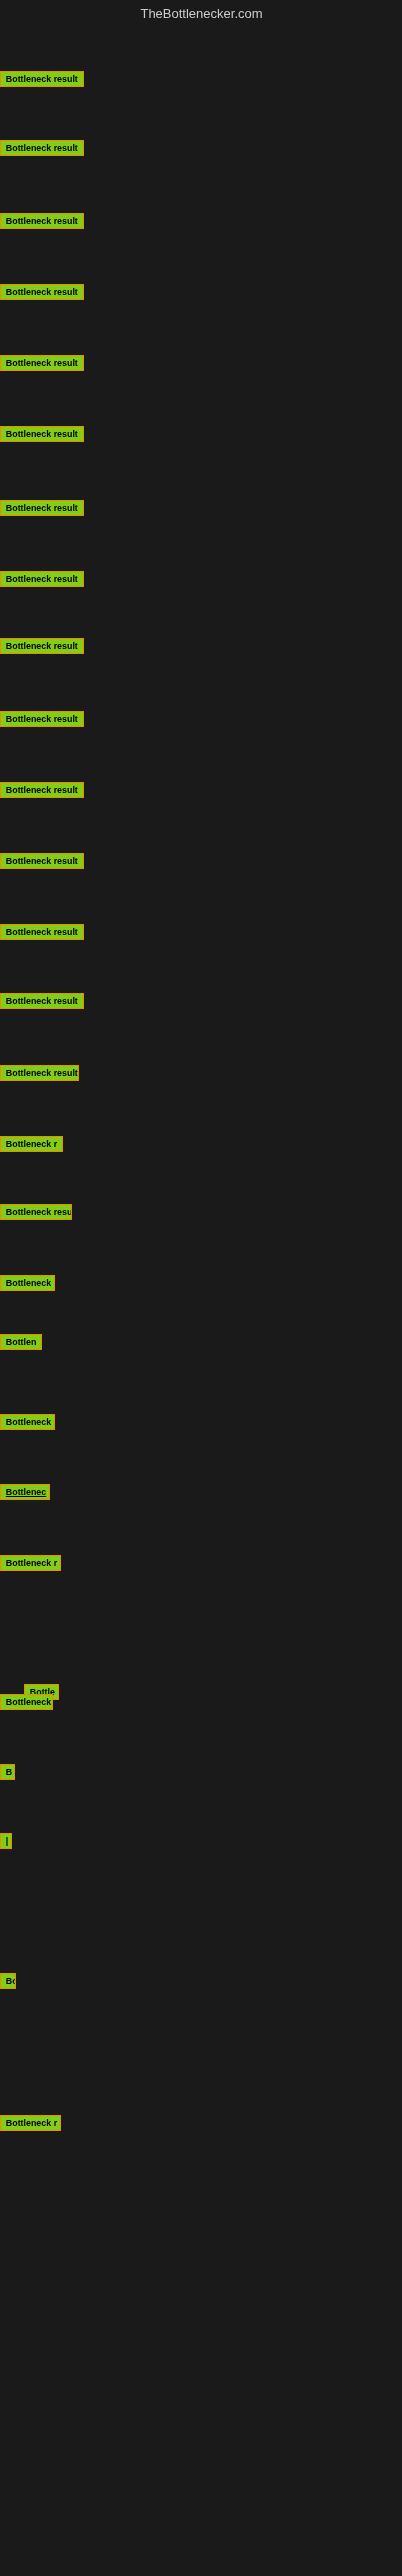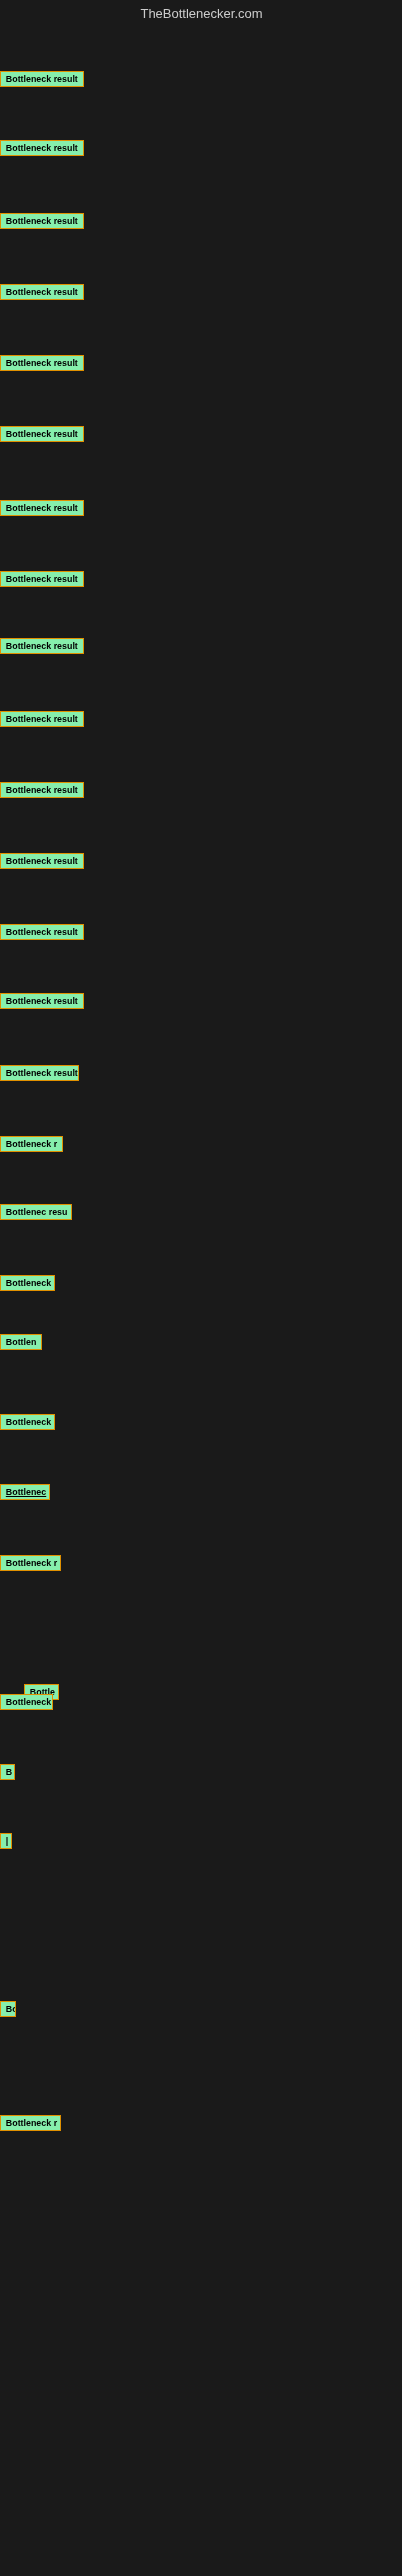--- a/index.html
+++ b/index.html
@@ -28,21 +28,21 @@
       position: relative;
       width: 403px;
     }
 
     .bottleneck-item {
       position: absolute;
       left: 0;
     }
 
     .bottleneck-badge {
-      background-color: #86efac;
+      background-color: #84cc16;
       color: #000000;
       font-size: 8.9px;
       font-weight: bold;
       padding: 2.4px 4.8px;
       display: inline-block;
       border: 0.8px solid #e09000;
       white-space: nowrap;
       overflow: hidden;
     }
   </style>
@@ -61,26 +61,26 @@
     <div class="bottleneck-item" style="top: 475px;"><span class="bottleneck-badge" style="max-width: 105px;">Bottleneck result</span></div>
     <div class="bottleneck-item" style="top: 546px;"><span class="bottleneck-badge" style="max-width: 105px;">Bottleneck result</span></div>
     <div class="bottleneck-item" style="top: 613px;"><span class="bottleneck-badge" style="max-width: 100px;">Bottleneck result</span></div>
     <div class="bottleneck-item" style="top: 686px;"><span class="bottleneck-badge" style="max-width: 98px;">Bottleneck result</span></div>
     <div class="bottleneck-item" style="top: 757px;"><span class="bottleneck-badge" style="max-width: 97px;">Bottleneck result</span></div>
     <div class="bottleneck-item" style="top: 828px;"><span class="bottleneck-badge" style="max-width: 90px;">Bottleneck result</span></div>
     <div class="bottleneck-item" style="top: 899px;"><span class="bottleneck-badge" style="max-width: 89px;">Bottleneck result</span></div>
     <div class="bottleneck-item" style="top: 968px;"><span class="bottleneck-badge" style="max-width: 85px;">Bottleneck result</span></div>
     <div class="bottleneck-item" style="top: 1040px;"><span class="bottleneck-badge" style="max-width: 79px;">Bottleneck result</span></div>
     <div class="bottleneck-item" style="top: 1111px;"><span class="bottleneck-badge" style="max-width: 63px;">Bottleneck r</span></div>
-    <div class="bottleneck-item" style="top: 1179px;"><span class="bottleneck-badge" style="max-width: 72px;">Bottlenec resu</span></div>
+    <div class="bottleneck-item" style="top: 1179px;"><span class="bottleneck-badge" style="max-width: 72px;">Bottleneck resu</span></div>
     <div class="bottleneck-item" style="top: 1250px;"><span class="bottleneck-badge" style="max-width: 55px;">Bottleneck</span></div>
     <div class="bottleneck-item" style="top: 1309px;"><span class="bottleneck-badge" style="max-width: 42px;">Bottlen</span></div>
     <div class="bottleneck-item" style="top: 1389px;"><span class="bottleneck-badge" style="max-width: 55px;">Bottleneck</span></div>
     <div class="bottleneck-item" style="top: 1459px;"><span class="bottleneck-badge" style="max-width: 50px; text-decoration: underline;">Bottlenec</span></div>
     <div class="bottleneck-item" style="top: 1530px;"><span class="bottleneck-badge" style="max-width: 61px;">Bottleneck r</span></div>
     <div class="bottleneck-item" style="top: 1659px; padding-left: 24px;"><span class="bottleneck-badge" style="max-width: 35px;">Bottle</span></div>
     <div class="bottleneck-item" style="top: 1669px;"><span class="bottleneck-badge" style="max-width: 53px;">Bottleneck</span></div>
     <div class="bottleneck-item" style="top: 1739px;"><span class="bottleneck-badge" style="max-width: 14.5px;">B</span></div>
     <div class="bottleneck-item" style="top: 1808px;"><span class="bottleneck-badge" style="max-width: 8px;">|</span></div>
-    <div class="bottleneck-item" style="top: 1948px;"><span class="bottleneck-badge" style="max-width: 16px; margin-top: 28px;">Bo</span></div>
+    <div class="bottleneck-item" style="top: 1948px;"><span class="bottleneck-badge" style="max-width: 16px;">Bo</span></div>
     <div class="bottleneck-item" style="top: 2090px;"><span class="bottleneck-badge" style="max-width: 61px;">Bottleneck r</span></div>
   </div>
 
 
 </body></html>

